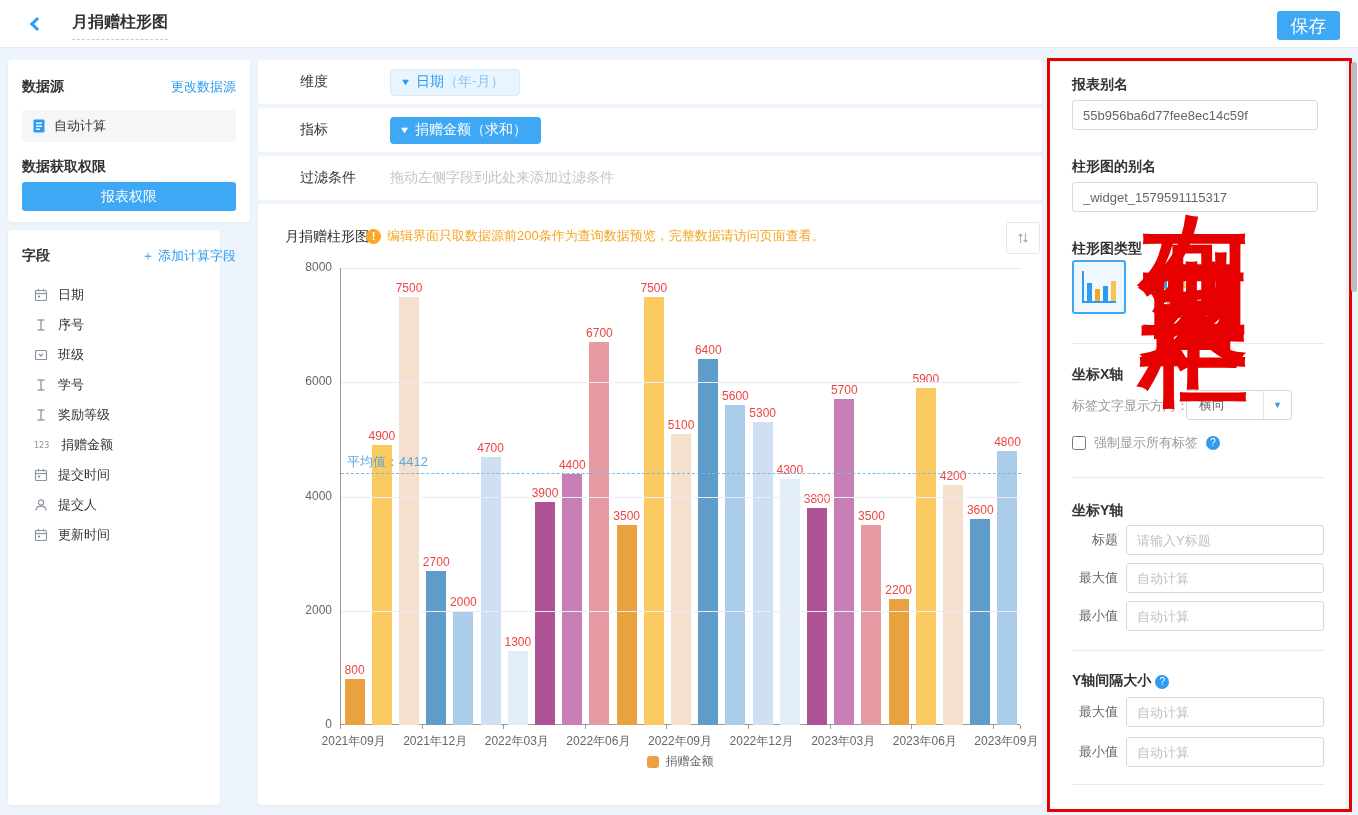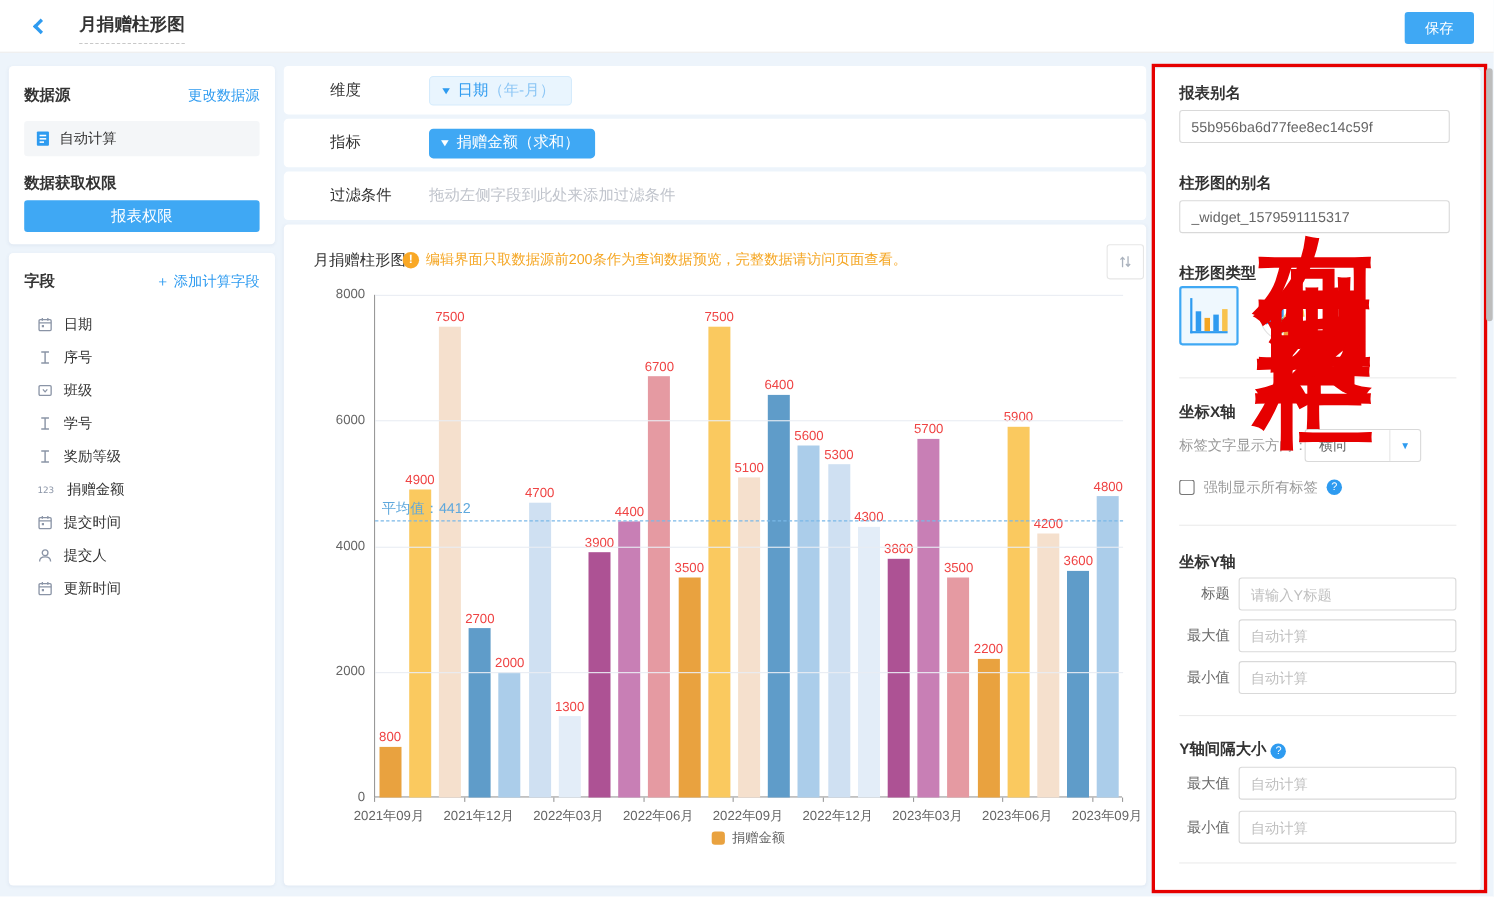--- a/index.html
+++ b/index.html
@@ -5,34 +5,34 @@
   * { margin:0; padding:0; box-sizing:border-box; }
   html,body { width:1358px; height:815px; font-family:"Liberation Sans","DejaVu Sans",sans-serif; background:#fff; overflow:hidden; }
   .abs { position:absolute; }
   #stage { position:relative; width:1358px; height:815px; background:#EDF4FB; }
 
   
   #topbar { left:0; top:0; width:1358px; height:48px; background:#fff; border-bottom:1px solid #ECECEC; z-index:5; }
   #back-btn { left:28px; top:17px; width:16px; height:16px; cursor:pointer; }
   #back-btn .chev { display:block; width:10px; height:10px; border-left:3px solid #2E9BF0; border-bottom:3px solid #2E9BF0; transform:rotate(45deg); margin:2px 0 0 4px; }
   #page-title { left:72px; top:12px; font-size:16px; font-weight:bold; color:#333; padding-bottom:6px; border-bottom:1px dashed #C8C8C8; }
-  #save-btn { left:1277px; top:11px; width:63px; height:29px; background:#3FA8F4; color:#fff; font-size:13px; border:none; border-radius:3px; cursor:pointer; }
+  #save-btn { left:1277px; top:11px; width:63px; height:29px; background:#3FA8F4; color:#fff; font-size:18px; border:none; border-radius:3px; cursor:pointer; }
 
   .card { position:absolute; background:#fff; border-radius:4px; box-shadow:0 1px 3px rgba(90,120,150,.08); }
 
   
   #ds-card { left:8px; top:60px; width:242px; height:162px; }
   .sec-title { font-size:14px; font-weight:bold; color:#333; }
   #ds-head { left:14px; top:18px; width:214px; display:flex; justify-content:space-between; align-items:center; }
   .link { color:#2E9BF0; font-size:13px; cursor:pointer; }
   #ds-item { left:14px; top:50px; width:214px; height:32px; background:#F4F6F8; border-radius:3px; display:flex; align-items:center; gap:8px; padding-left:10px; font-size:13px; color:#333; }
   #perm-title { left:14px; top:98px; }
   #perm-btn { left:14px; top:122px; width:214px; height:29px; background:#3FA8F4; color:#fff; font-size:14px; border:none; border-radius:3px; cursor:pointer; }
 
-  #fields-card { left:8px; top:230px; width:242px; height:575px; }
+  #fields-card { left:8px; top:230px; width:212px; height:575px; }
   #fields-head { left:14px; top:17px; width:214px; display:flex; justify-content:space-between; align-items:center; }
   #fields-list { left:14px; top:50px; width:214px; }
   .field-item { height:30px; display:flex; align-items:center; gap:10px; padding-left:12px; font-size:13px; color:#333; cursor:grab; }
   .field-item svg { flex:0 0 auto; }
 
   
   .brow { position:absolute; left:258px; width:784px; height:44px; background:#fff; border-radius:4px; display:flex; align-items:center; }
   .brow .rlabel { width:90px; margin-left:42px; font-size:14px; color:#333; }
   #row-dim { top:60px; } #row-met { top:108px; } #row-fil { top:156px; }
   .chip { display:inline-flex; align-items:center; gap:6px; height:27px; padding:0 14px 0 10px; border-radius:4px; font-size:14px; cursor:pointer; }

